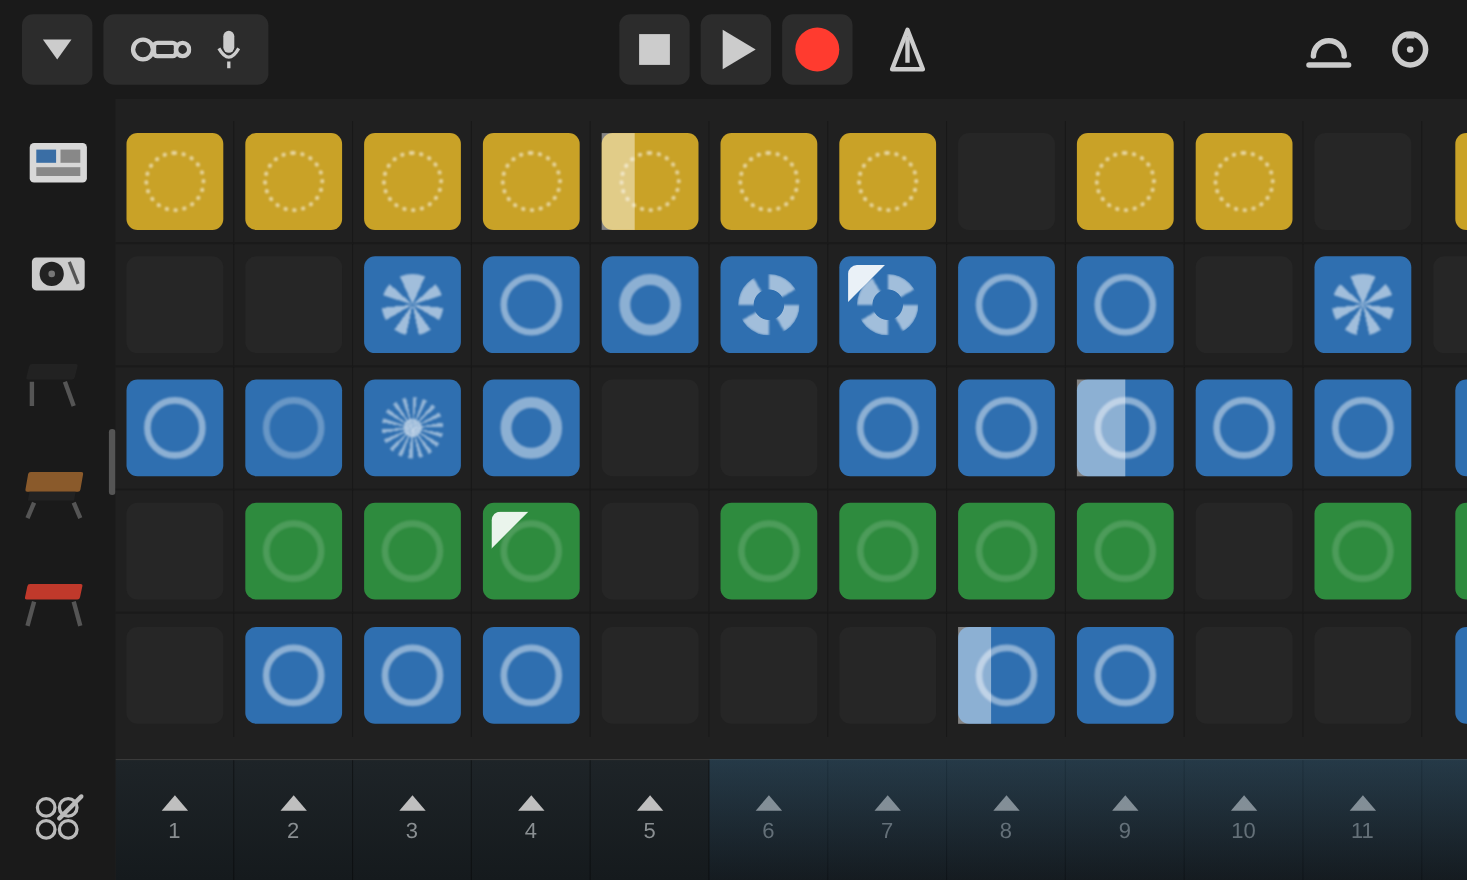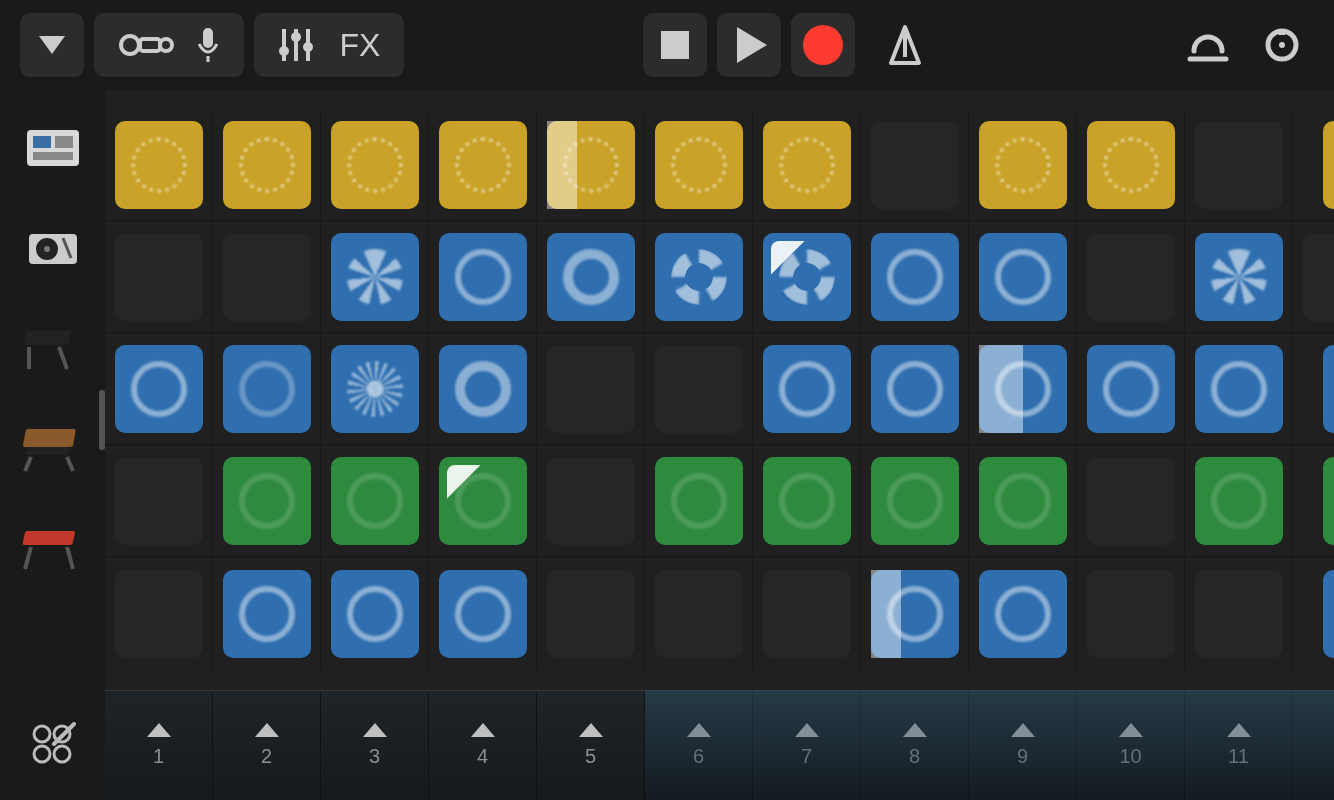--- a/index.html
+++ b/index.html
@@ -176,31 +176,20 @@
         <circle cx="12" cy="18" r="9" stroke="#ccc" stroke-width="4" fill="none"></circle>
         <rect x="22" y="12" width="20" height="12" rx="3" stroke="#ccc" stroke-width="4" fill="none"></rect>
         <circle cx="48" cy="18" r="6" stroke="#ccc" stroke-width="4" fill="none"></circle>
       </svg>
       <svg width="24" height="38">
         <rect x="7" y="2" width="10" height="20" rx="5" fill="#ccc"></rect>
         <path d="M3 18 q9 16 18 0" stroke="#ccc" stroke-width="3" fill="none"></path>
         <line x1="12" y1="30" x2="12" y2="36" stroke="#ccc" stroke-width="3"></line>
       </svg>
     </div>
-    <div class="tb-btn" style="min-width:150px;gap:26px">
-      <svg width="36" height="40">
-        <line x1="6" y1="4" x2="6" y2="36" stroke="#ccc" stroke-width="4"></line>
-        <line x1="18" y1="4" x2="18" y2="36" stroke="#ccc" stroke-width="4"></line>
-        <line x1="30" y1="4" x2="30" y2="36" stroke="#ccc" stroke-width="4"></line>
-        <circle cx="6" cy="26" r="5" fill="#ccc"></circle>
-        <circle cx="18" cy="12" r="5" fill="#ccc"></circle>
-        <circle cx="30" cy="22" r="5" fill="#ccc"></circle>
-      </svg>
-      <span>FX</span>
-    </div>
   </div>
 
   <div class="flex-spacer"></div>
 
   <div class="tb-group">
     <div class="tb-btn">
       <div class="stop-square"></div>
     </div>
     <div class="tb-btn">
       <div class="play-tri"></div>

